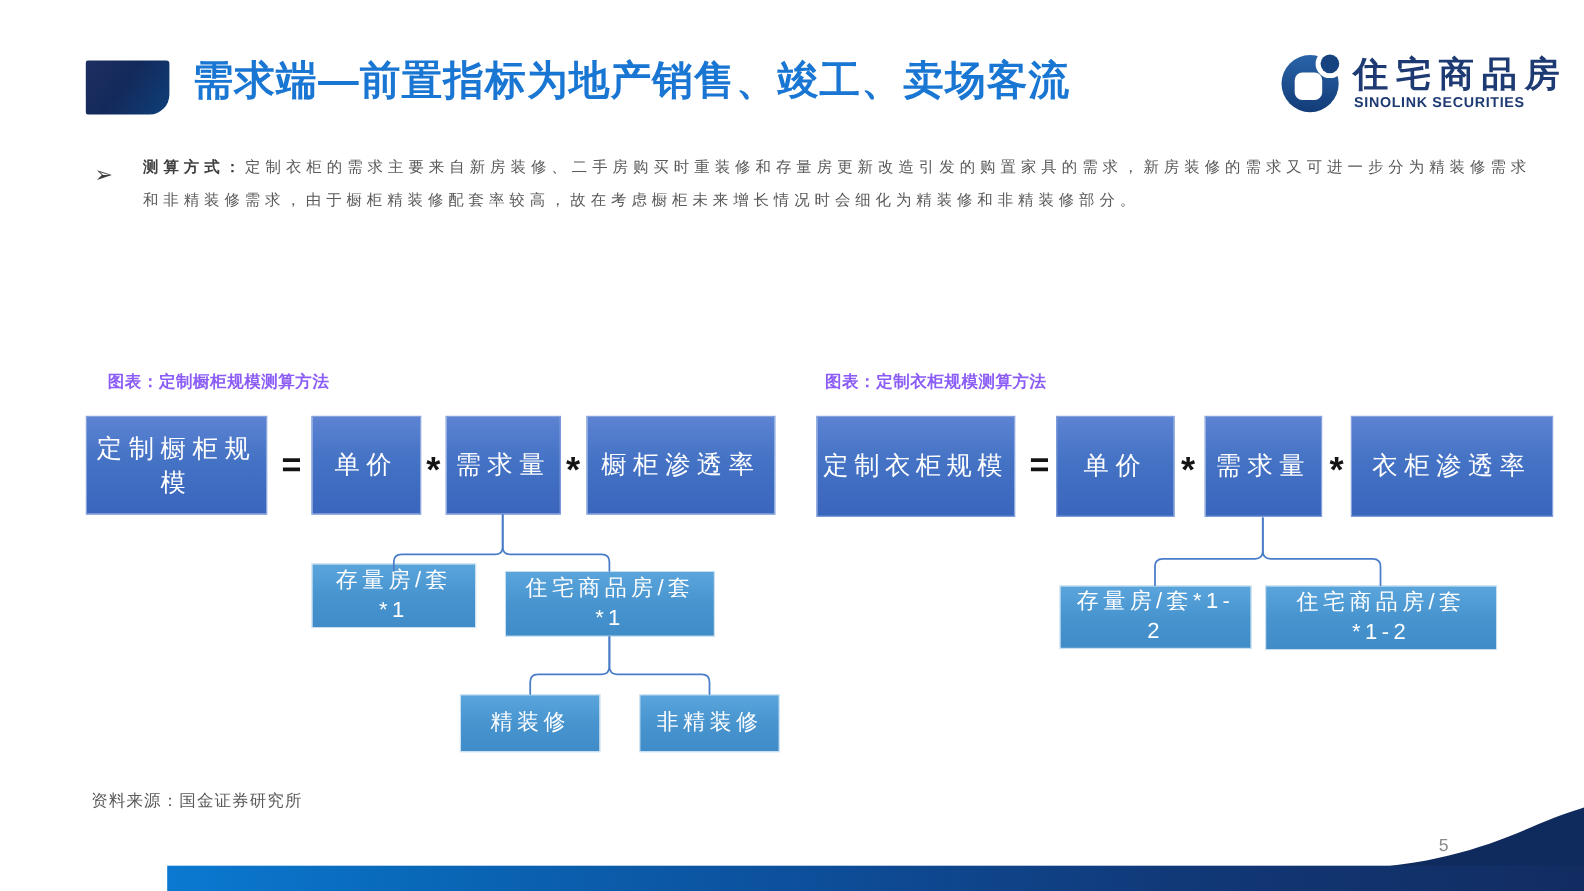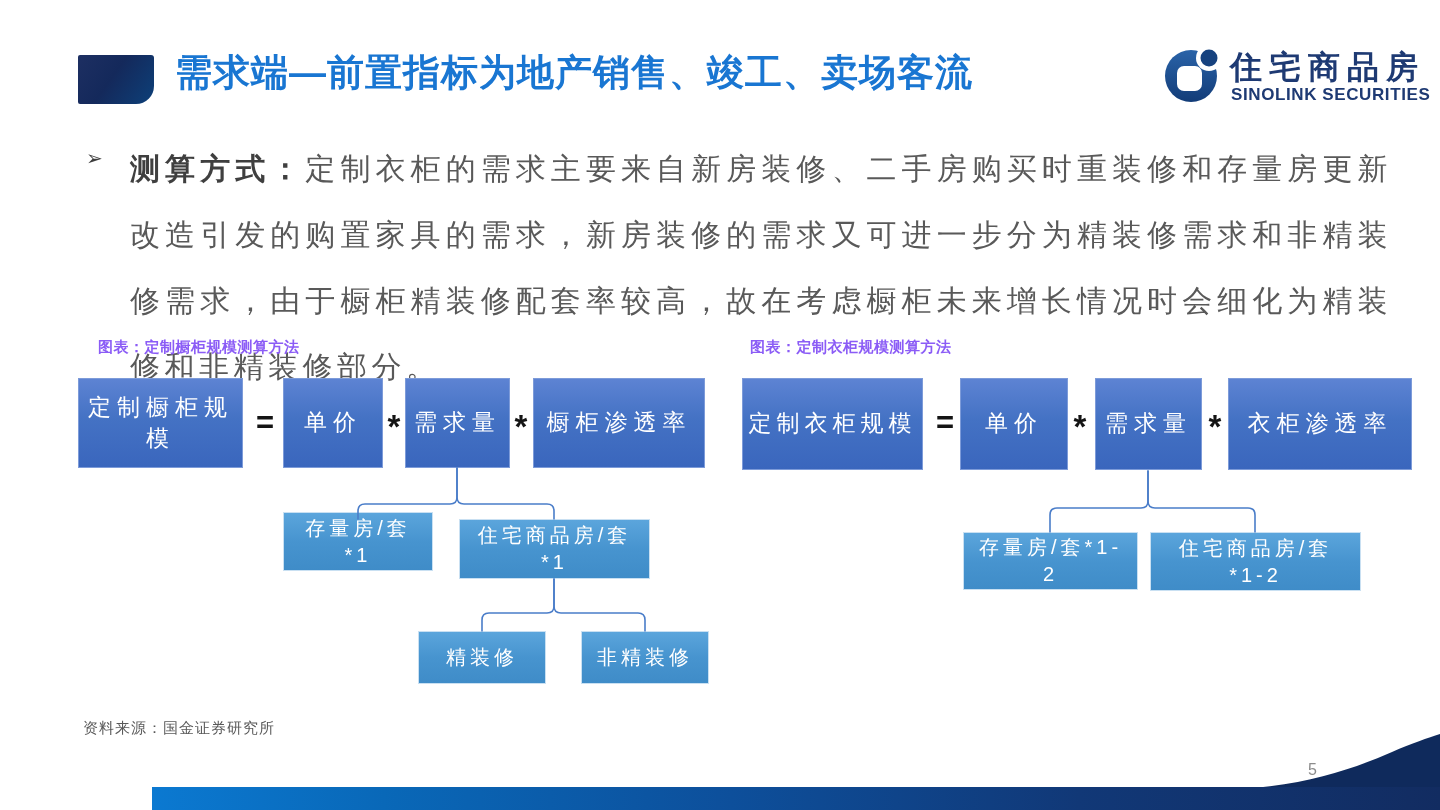--- a/index.html
+++ b/index.html
@@ -18,30 +18,30 @@
     position:absolute; left:175px; top:48px; width:1000px;
     font-size:37px; font-weight:bold; color:#1976d2; letter-spacing:1px; white-space:nowrap;
   }
   .logo{ position:absolute; left:1164px; top:45px; width:250px; height:62px; }
   .logo-mark{ position:absolute; left:0; top:0; width:60px; height:60px; }
   .logo-cn{
     position:absolute; left:66px; top:1px; font-size:32px; font-weight:bold;
     color:#1e3a73; letter-spacing:7px; white-space:nowrap;
   }
   .logo-en{
-    position:absolute; left:67px; top:40px; font-size:17px; font-weight:bold;
+    position:absolute; left:67px; top:40px; font-size:13px; font-weight:bold;
     color:#1e3a73; letter-spacing:0.6px; white-space:nowrap;
   }
   
   .bullet-marker{
     position:absolute; left:86px; top:146px; font-size:20px; color:#3d3d3d;
   }
   .bullet-text{
     position:absolute; left:130px; top:136px; width:1262px;
-    font-size:30px; line-height:66px; letter-spacing:4.5px;
+    font-size:14px; line-height:30px; letter-spacing:4.5px;
     color:#595959; text-align:justify;
   }
   .bullet-text .lead{ font-weight:bold; color:#3f3f3f; }
   
   .chart-caption{
     position:absolute; font-size:15px; font-weight:bold; color:#8b5cf6; letter-spacing:0.5px; white-space:nowrap;
   }
   .cap-left{ left:98px; top:338px; }
   .cap-right{ left:750px; top:338px; }
   

